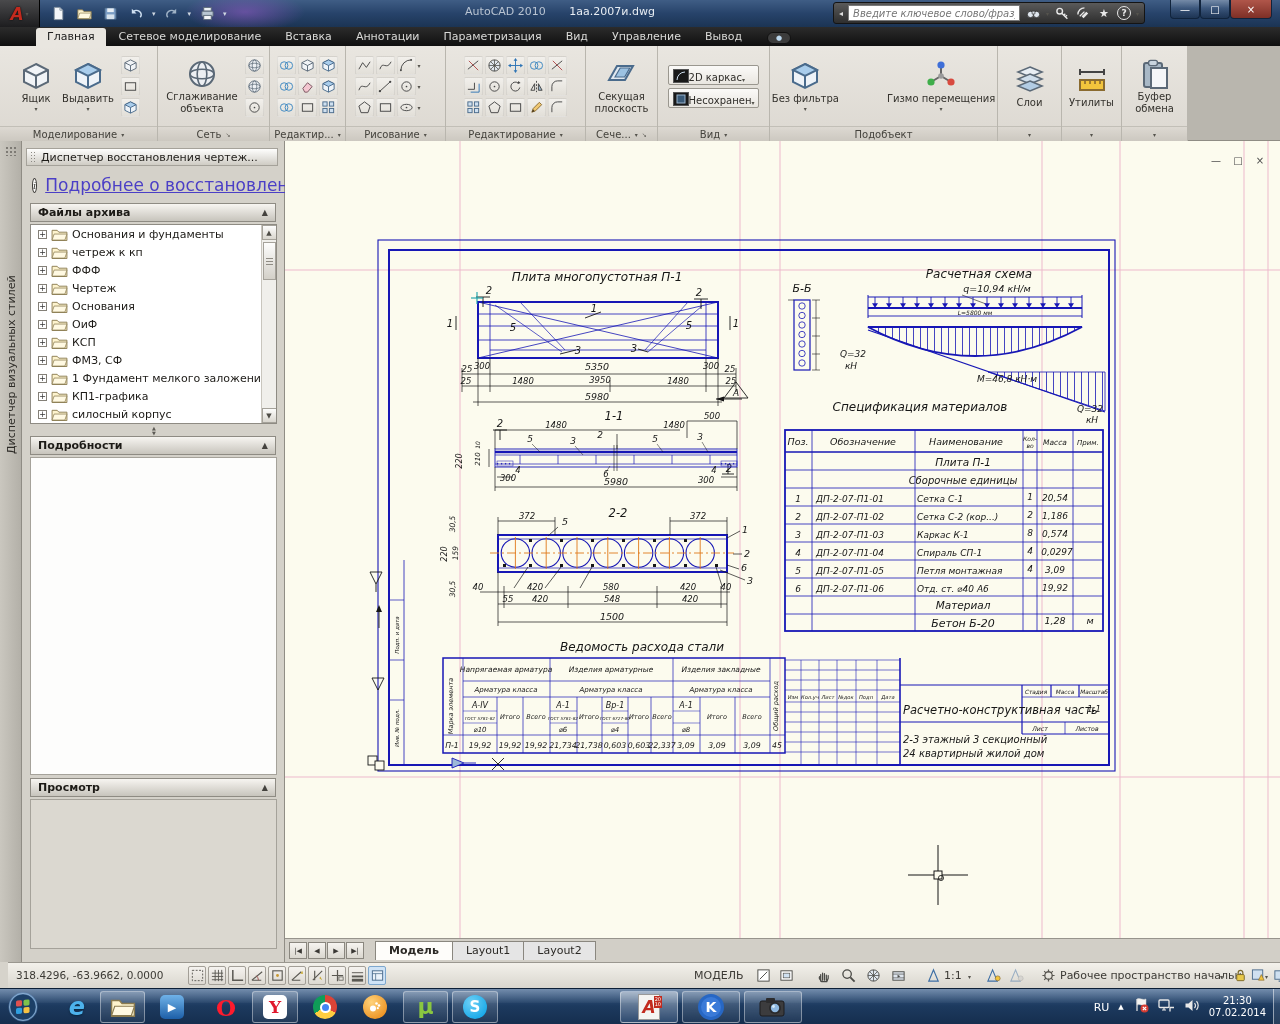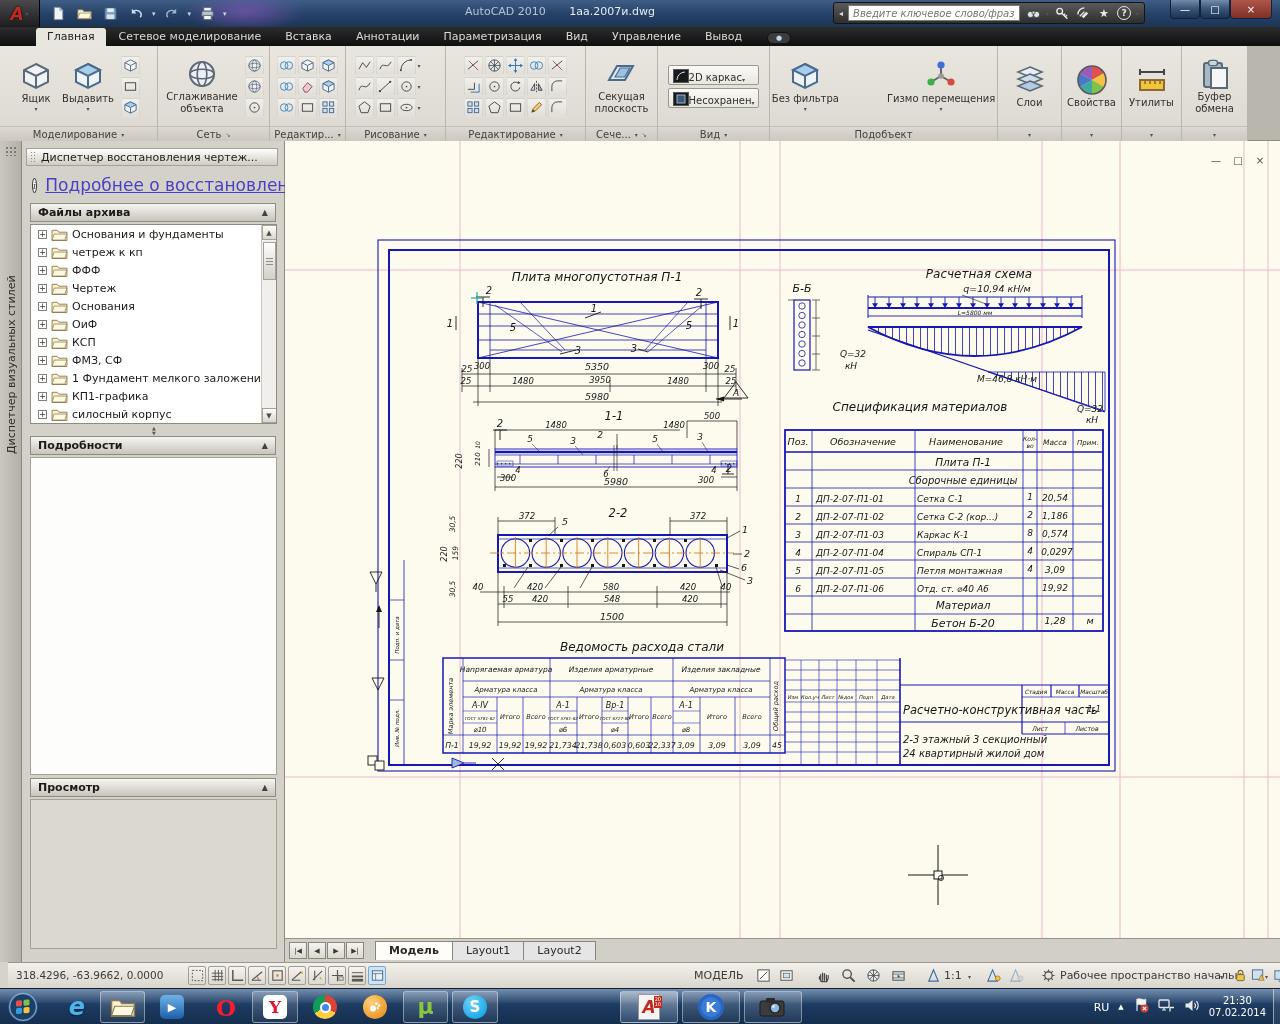--- a/index.html
+++ b/index.html
@@ -764,33 +764,20 @@
               <use href="#s-layers"></use>
             </svg>
           <span class="blab">Слои</span>
         </div>
       </div>
       <div class="plabel">
           <span class="dd">▾</span>
         </div>
     </div>
 
-    <div class="panel" style="width:60px">
-      <div class="pbody">
-        <div class="bigbtn">
-          <svg class="bi">
-              <use href="#s-wheel"></use>
-            </svg>
-          <span class="blab">Свойства</span>
-        </div>
-      </div>
-      <div class="plabel">
-          <span class="dd">▾</span>
-        </div>
-    </div>
 
     <div class="panel" style="width:60px">
       <div class="pbody">
         <div class="bigbtn">
           <svg class="bi">
               <use href="#s-ruler"></use>
             </svg>
           <span class="blab">Утилиты</span>
         </div>
       </div>

